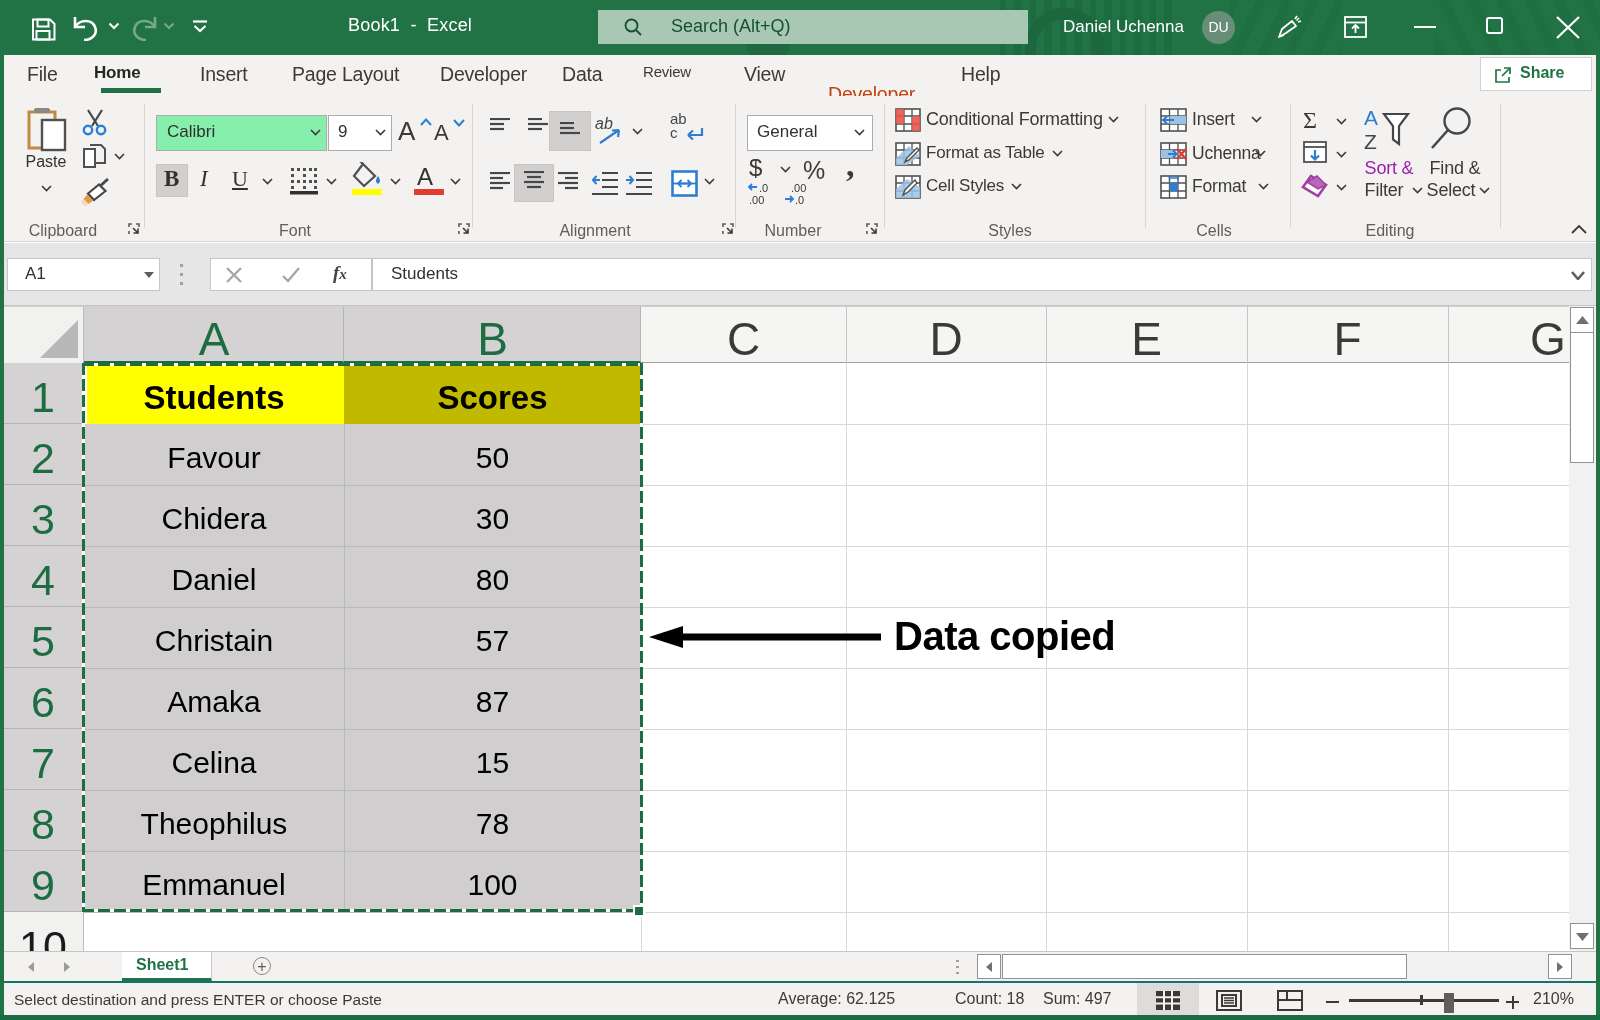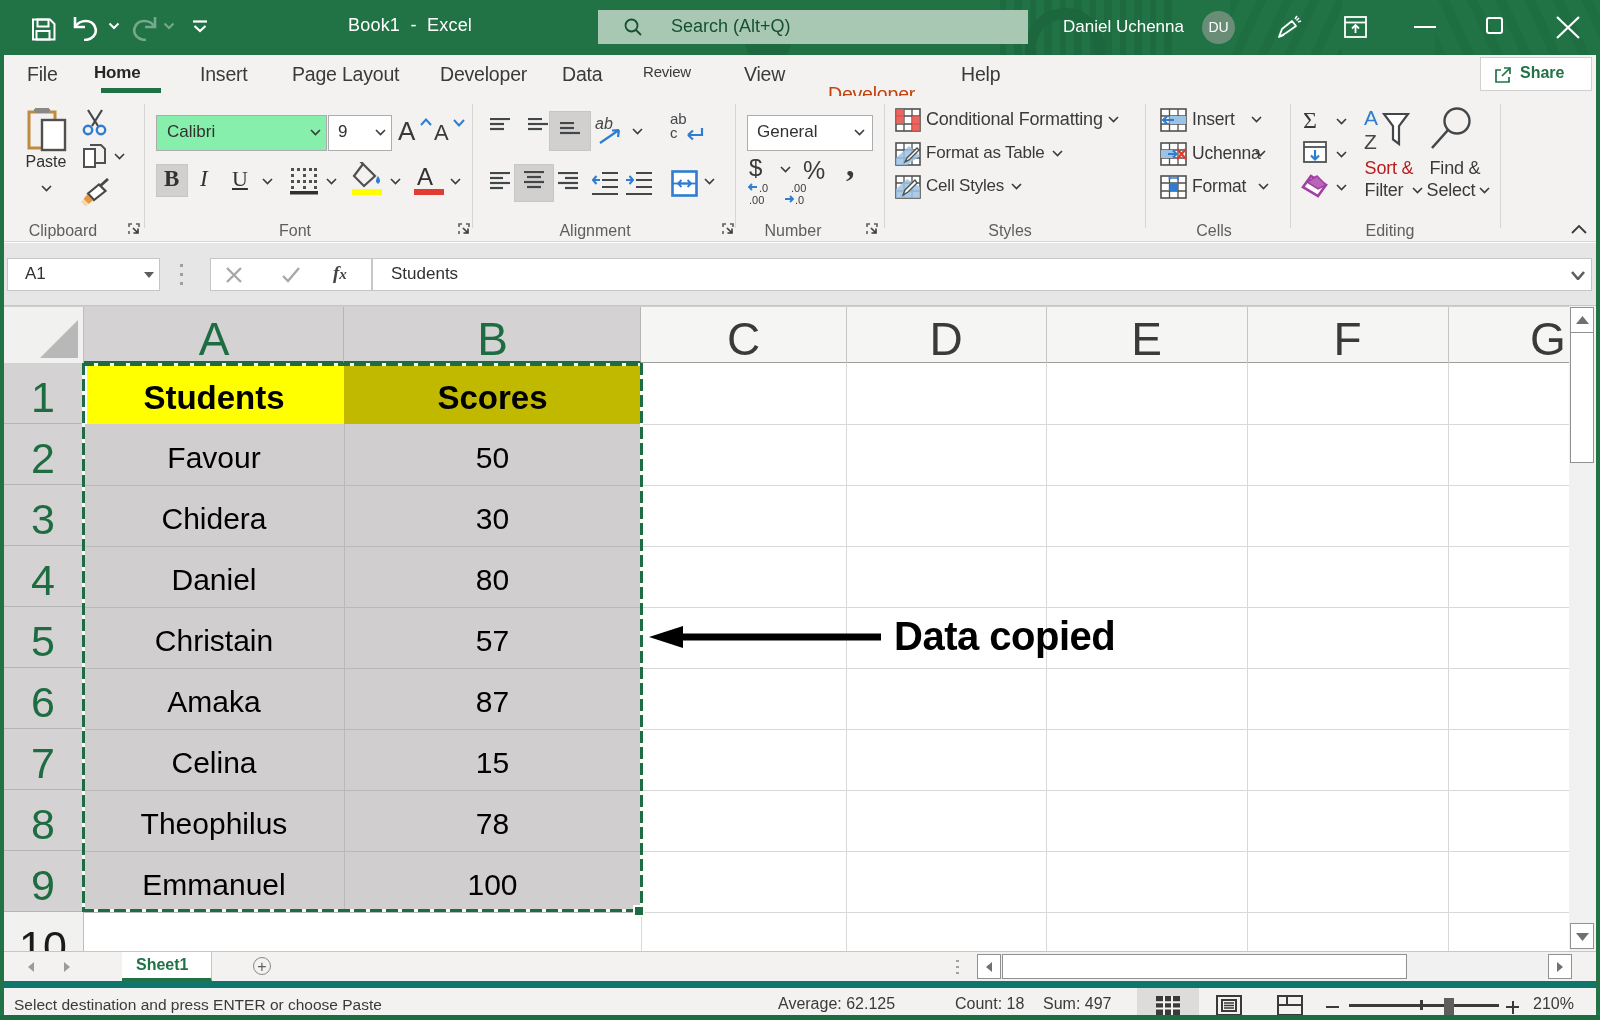--- a/index.html
+++ b/index.html
@@ -380,21 +380,21 @@
 <path d="M6 9 L16 3 L25 12 L17 16 Z" fill="#b965b9" stroke="#a23fa2" stroke-width="1.5"></path>
 </svg>
 <svg class="abs" style="left:1332px;top:88px;" width="11" height="7" viewBox="0 0 11 7">
         <path d="M1 1 L5.5 5.5 L10 1" fill="none" stroke="#3b3a39" stroke-width="1.6"></path>
       </svg>
 <svg class="abs" style="left:1360px;top:11px;" width="46" height="44" viewBox="0 0 46 44">
 <text x="0" y="18" font-size="21" fill="#2e7dd1" font-family="Liberation Sans">A</text>
 <text x="0" y="42" font-size="21" fill="#44474a" font-family="Liberation Sans">Z</text>
 <path d="M20 7 H44 L35 19 V37 L29 32.5 V19 Z" fill="#fff" stroke="#44474a" stroke-width="2.2"></path>
 </svg>
-<div class="abs" style="left:1345px;top:62px;width:80px;text-align:center;font-size:18px;letter-spacing:-.2px;color:#b91c1c;">Sort &amp;</div>
+<div class="abs" style="left:1345px;top:62px;width:80px;text-align:center;font-size:18px;letter-spacing:-.2px;color:#a21caf;">Sort &amp;</div>
 <div class="abs" style="left:1340px;top:84px;width:80px;text-align:center;font-size:18px;letter-spacing:-.2px;color:#3b3a39;">Filter</div>
 <svg class="abs" style="left:1408px;top:91px;" width="11" height="7" viewBox="0 0 11 7">
         <path d="M1 1 L5.5 5.5 L10 1" fill="none" stroke="#3b3a39" stroke-width="1.6"></path>
       </svg>
 <svg class="abs" style="left:1424px;top:10px;" width="48" height="46" viewBox="0 0 48 46">
 <circle cx="29" cy="15" r="12.5" fill="none" stroke="#44474a" stroke-width="2.4"></circle>
 <path d="M20 24 L4 42" stroke="#44474a" stroke-width="2.6"></path>
 </svg>
 <div class="abs" style="left:1408px;top:62px;width:86px;text-align:center;font-size:18px;letter-spacing:-.2px;color:#3b3a39;">Find &amp;</div>
 <div class="abs" style="left:1404px;top:84px;width:86px;text-align:center;font-size:18px;letter-spacing:-.2px;color:#3b3a39;">Select</div>
@@ -552,21 +552,21 @@
           <path d="M7 1 L1 6 L7 11 Z" fill="#707070"></path>
         </svg>
     <div class="abs" style="left:25px;top:1px;width:405px;height:25px;background:#fff;border:1px solid #919191;"></div>
     <div class="abs" style="left:571px;top:1px;width:24px;height:25px;background:#fff;border:1px solid #919191;"></div>
     <svg class="abs" style="left:579px;top:8px;" width="8" height="12" viewBox="0 0 8 12">
           <path d="M1 1 L7 6 L1 11 Z" fill="#707070"></path>
         </svg>
   </div>
 </div>
 
-<div class="abs" id="statusbar" style="left:4px;top:981px;width:1592px;height:34px;background:#f3f2f1;border-top:7px solid #0f766e;">
+<div class="abs" id="statusbar" style="left:4px;top:981px;width:1592px;height:34px;background:#f3f2f1;border-top:2px solid #0f766e;">
   <div class="abs" style="left:10px;top:8px;font-size:15.5px;color:#3b3a39;">Select destination and press ENTER or choose Paste</div>
   <div class="abs" style="left:774px;top:7px;font-size:16px;color:#3b3a39;">Average: 62.125</div>
   <div class="abs" style="left:951px;top:7px;font-size:16px;color:#3b3a39;">Count: 18</div>
   <div class="abs" style="left:1039px;top:7px;font-size:16px;color:#3b3a39;">Sum: 497</div>
   <div class="abs" style="left:1133px;top:0;width:62px;height:33px;background:#dedcda;"></div>
   <svg class="abs" style="left:1152px;top:8px;" width="24" height="19" viewBox="0 0 24 19">
     <rect x="0" y="0" width="24" height="19" fill="#3b3a39"></rect>
     <path d="M8 0 V19 M16 0 V19 M0 6.3 H24 M0 12.6 H24" stroke="#f3f2f1" stroke-width="2"></path>
   </svg>
   <svg class="abs" style="left:1212px;top:7px;" width="26" height="21" viewBox="0 0 26 21">

